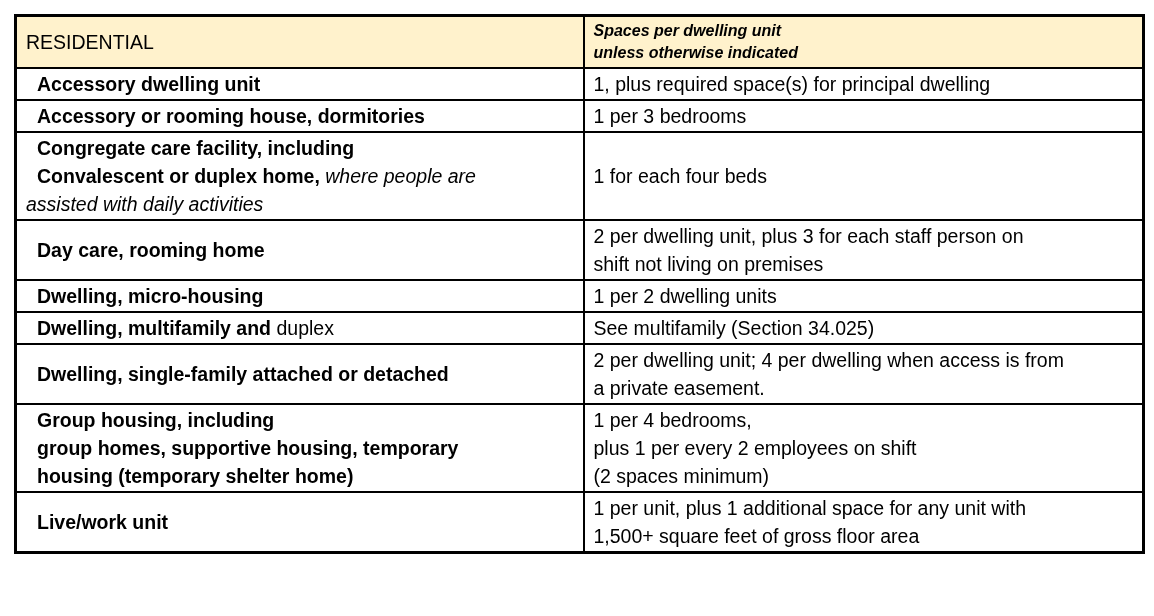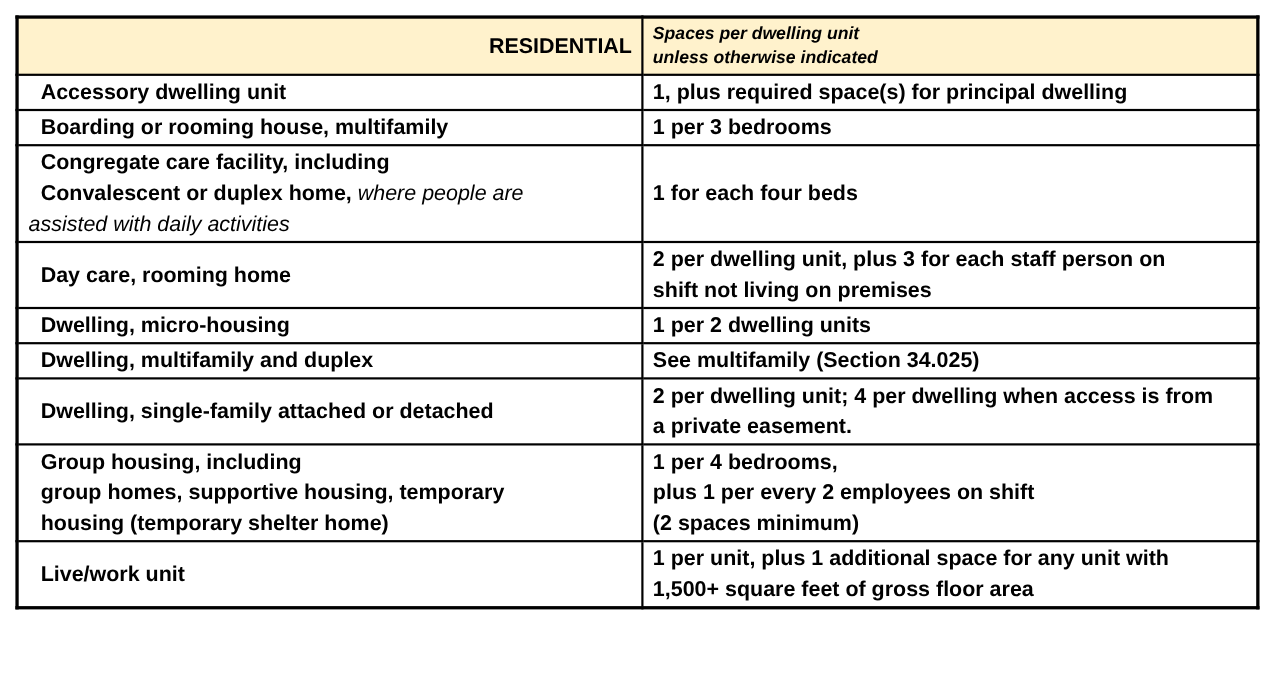--- a/index.html
+++ b/index.html
@@ -34,32 +34,31 @@
   tr.header-row th{
     background:var(--header-bg);
     font-weight:bold;
     line-height:26px;
     padding-top:2px;padding-bottom:2px;
   }
   tr.section-row td{
     background:var(--section-bg);
   }
   tr.section-row td.cell-landuse{
-    font-weight:bold;
-    text-align:right;
+    font-weight:normal;
   }
   tr.section-row td.cell-req{
     font-weight:bold;font-style:italic;
     font-size:16px;line-height:22px;
     padding-top:3px;padding-bottom:3px;
   }
   td.cell-landuse{font-weight:bold;}
   td.cell-req{font-weight:normal;}
   .b{font-weight:bold;margin-left:11px;}
-  .r{font-weight:bold;}
+  .r{font-weight:normal;}
   .i{font-style:italic;font-weight:normal;}
   .line{white-space:nowrap;}
 </style>
 </head>
 <body>
 
 <table class="parking">
   <colgroup>
     <col class="c-landuse">
     <col class="c-req">
@@ -77,21 +76,21 @@
       <tr>
         <td class="cell-landuse">
           <div class="line"><span class="b">Accessory dwelling unit</span></div>
         </td>
         <td class="cell-req">
           <div class="line"><span class="r">1, plus required space(s) for principal dwelling</span></div>
         </td>
       </tr>
       <tr>
         <td class="cell-landuse">
-          <div class="line"><span class="b">Boarding or rooming house, multifamily</span></div>
+          <div class="line"><span class="b">Accessory or rooming house, dormitories</span></div>
         </td>
         <td class="cell-req">
           <div class="line"><span class="r">1 per 3 bedrooms</span></div>
         </td>
       </tr>
       <tr>
         <td class="cell-landuse">
           <div class="line"><span class="b">Congregate care facility, including</span></div>
           <div class="line"><span class="b">Convalescent or duplex home,</span><span class="i"> where people are</span></div>
           <div class="line"><span class="i">assisted with daily activities</span></div>

